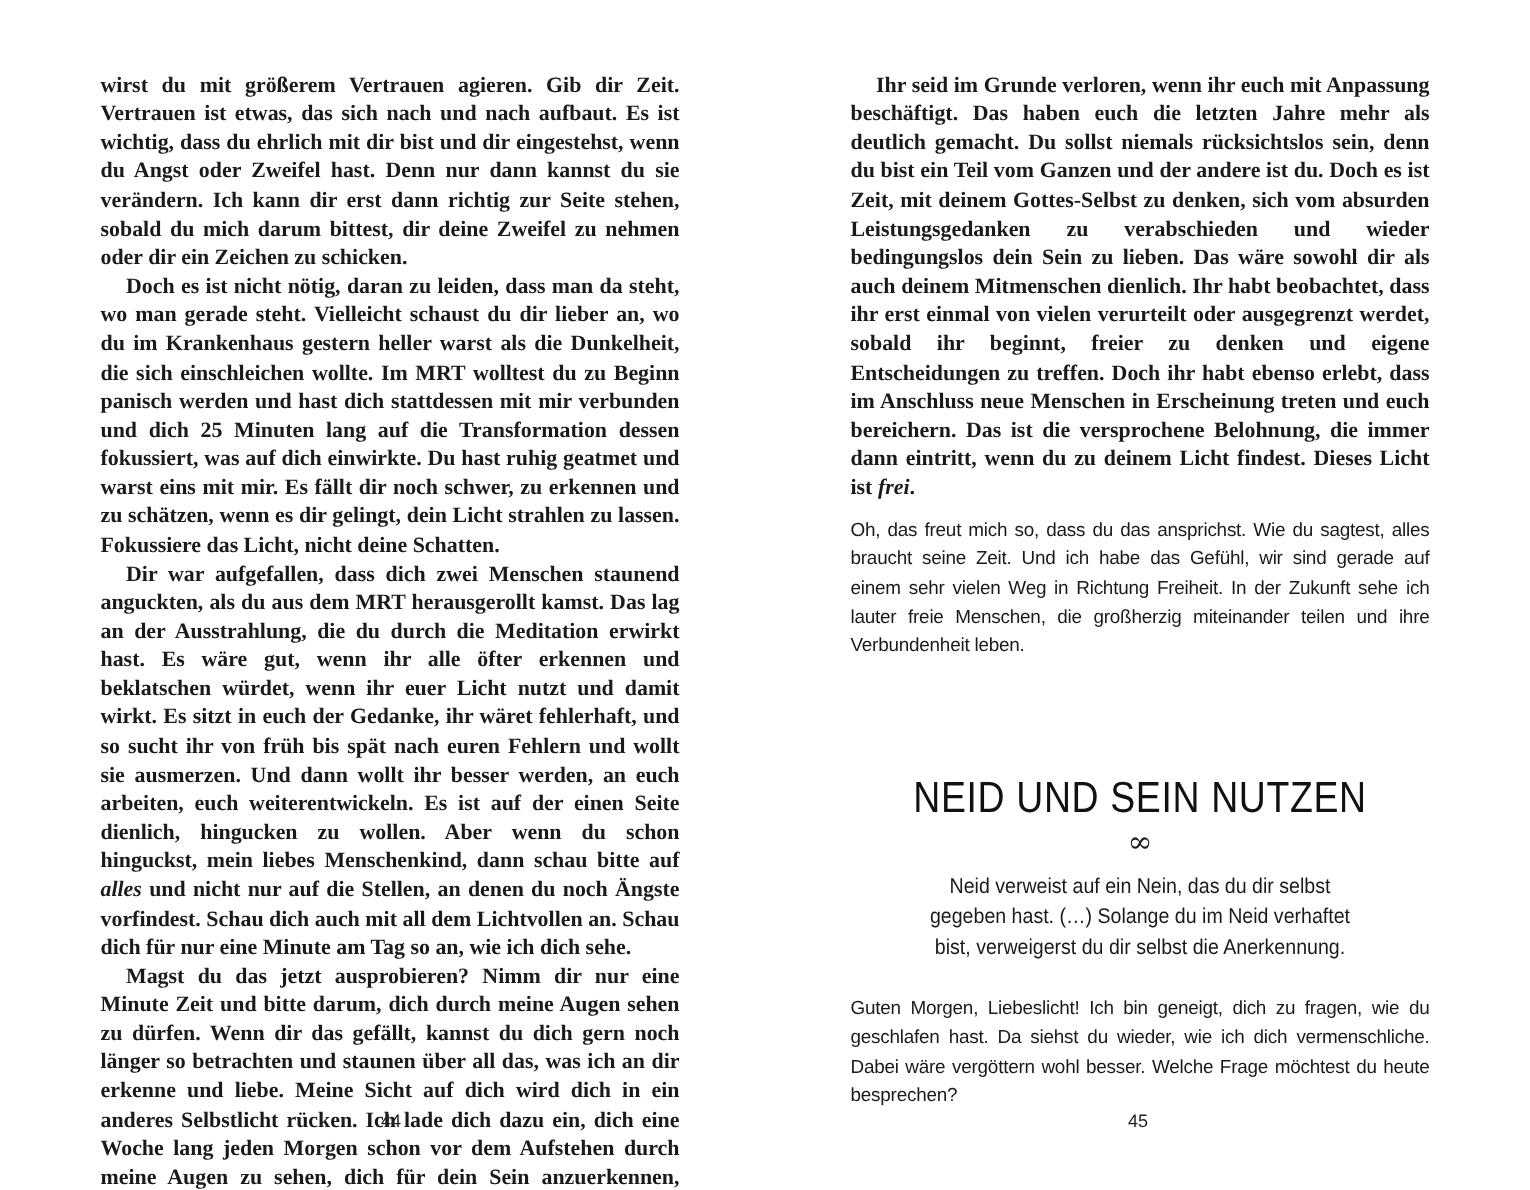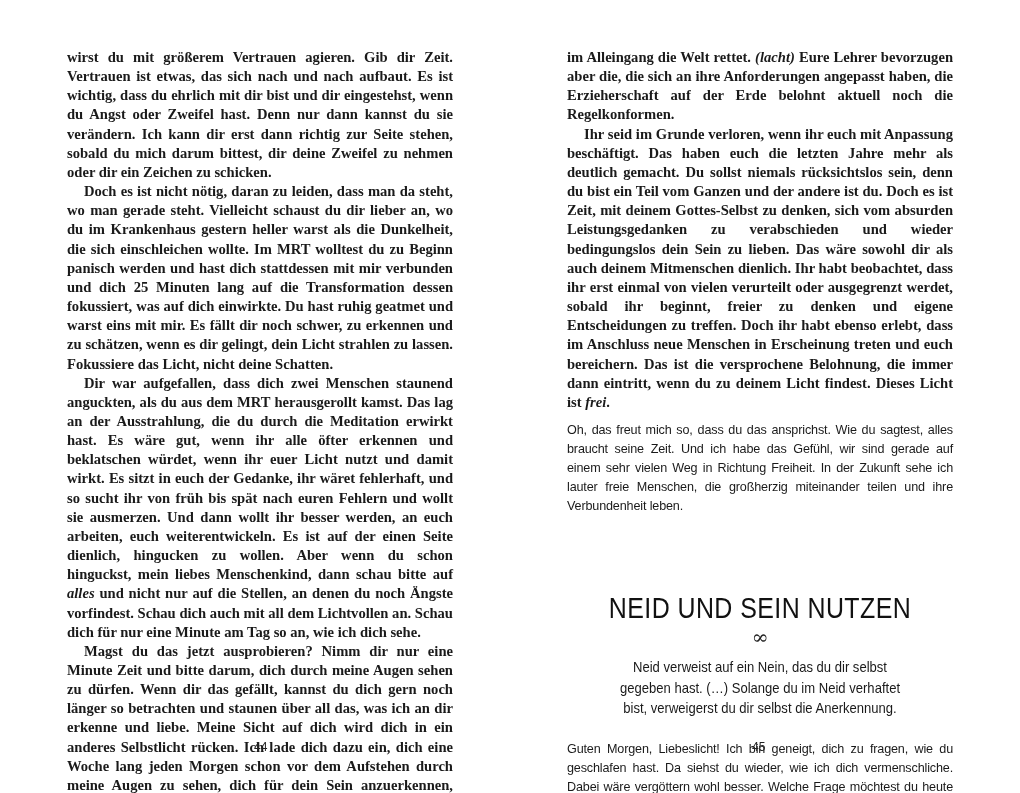--- a/index.html
+++ b/index.html
@@ -30,21 +30,20 @@
 <div class="page left serif">
   <p>wirst du mit größerem Vertrauen agieren. Gib dir Zeit. Vertrauen ist etwas, das sich nach und nach aufbaut. Es ist wichtig, dass du ehrlich mit dir bist und dir eingestehst, wenn du Angst oder Zweifel hast. Denn nur dann kannst du sie verändern. Ich kann dir erst dann richtig zur Seite stehen, sobald du mich darum bittest, dir deine Zweifel zu nehmen oder dir ein Zeichen zu schicken.</p>
   <p class="indent">Doch es ist nicht nötig, daran zu leiden, dass man da steht, wo man gerade steht. Vielleicht schaust du dir lieber an, wo du im Krankenhaus gestern heller warst als die Dunkelheit, die sich einschleichen wollte. Im MRT wolltest du zu Beginn panisch werden und hast dich stattdessen mit mir verbunden und dich 25 Minuten lang auf die Transformation dessen fokussiert, was auf dich einwirkte. Du hast ruhig geatmet und warst eins mit mir. Es fällt dir noch schwer, zu erkennen und zu schät­zen, wenn es dir gelingt, dein Licht strahlen zu lassen. Fokussiere das Licht, nicht deine Schatten.</p>
   <p class="indent"><span>Dir war aufgefallen, dass dich zwei Menschen staunend anguckten, als du aus dem MRT herausgerollt kamst. Das lag an der Ausstrahlung, die du durch die Meditation erwirkt hast. Es wäre gut, wenn ihr alle öf­ter erkennen und beklatschen würdet, wenn ihr euer Licht nutzt und damit wirkt. Es sitzt in euch der Gedanke, ihr wäret fehlerhaft, und so sucht ihr von früh bis spät nach euren Fehlern und wollt sie ausmerzen. Und dann wollt ihr besser werden, an euch arbeiten, euch weiterent­wickeln. Es ist auf der einen Seite dienlich, hingucken zu wollen. Aber wenn du schon hinguckst, mein liebes Menschenkind, dann schau bitte auf</span> <em>alles</em><span> und nicht nur auf die Stellen, an denen du noch Ängste vor­findest. Schau dich auch mit all dem Lichtvollen an. Schau dich für nur eine Minute am Tag so an, wie ich dich sehe.</span></p>
   <p class="indent">Magst du das jetzt ausprobieren? Nimm dir nur eine Minute Zeit und bitte darum, dich durch meine Augen sehen zu dürfen. Wenn dir das gefällt, kannst du dich gern noch länger so betrachten und staunen über all das, was ich an dir erkenne und liebe. Meine Sicht auf dich wird dich in ein anderes Selbstlicht rücken. Ich lade dich dazu ein, dich eine Woche lang jeden Morgen schon vor dem Aufstehen durch meine Augen zu sehen, dich für dein Sein anzuerkennen, nicht für dein Tun. Du weißt, dass ich jeden Menschen in gleichem Maße liebe. Den, der sterbend und scheinbar nichts leistend im Bett liegt, ebenso wie den, der</p>
 </div>
 <div class="pnum left">44</div>
 
 <div class="page right">
   <div class="serif">
-    <p><span>im Alleingang die Welt rettet. </span><em>(lacht)</em><span> Eure Lehrer bevorzugen aber die, die sich an ihre Anforderungen angepasst haben, die Erzieherschaft auf der Erde belohnt aktuell noch die Regelkonformen.</span></p>
     <p class="indent"><span>Ihr seid im Grunde verloren, wenn ihr euch mit Anpassung be­schäftigt. Das haben euch die letzten Jahre mehr als deutlich gemacht. Du sollst niemals rücksichtslos sein, denn du bist ein Teil vom Ganzen und der andere ist du. Doch es ist Zeit, mit deinem Gottes-Selbst zu denken, sich vom absurden Leistungsgedanken zu verabschieden und wieder bedingungslos dein Sein zu lieben. Das wäre sowohl dir als auch deinem Mitmenschen dienlich. Ihr habt beobachtet, dass ihr erst einmal von vielen verurteilt oder ausgegrenzt werdet, sobald ihr be­ginnt, freier zu denken und eigene Entscheidungen zu treffen. Doch ihr habt ebenso erlebt, dass im Anschluss neue Menschen in Erschei­nung treten und euch bereichern. Das ist die versprochene Belohnung, die immer dann eintritt, wenn du zu deinem Licht findest. Dieses Licht ist </span><em>frei</em><span>.</span></p>
   </div>
 
   <div class="sans dialog-1">
     <p>Oh, das freut mich so, dass du das ansprichst. Wie du sagtest, alles braucht seine Zeit. Und ich habe das Gefühl, wir sind gerade auf einem sehr vielen Weg in Richtung Freiheit. In der Zukunft sehe ich lauter freie Menschen, die großherzig miteinander teilen und ihre Verbundenheit leben.</p>
   </div>
 
   <div class="chapter">
     <h2 class="chapter-title">NEID UND SEIN NUTZEN</h2>
     <div class="infinity">∞</div>

